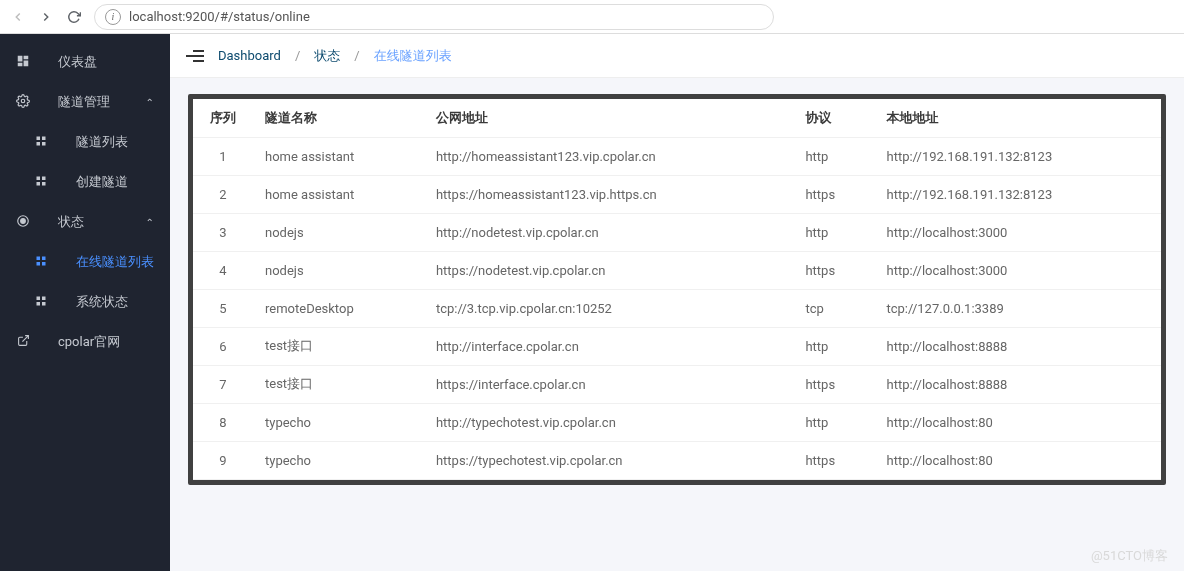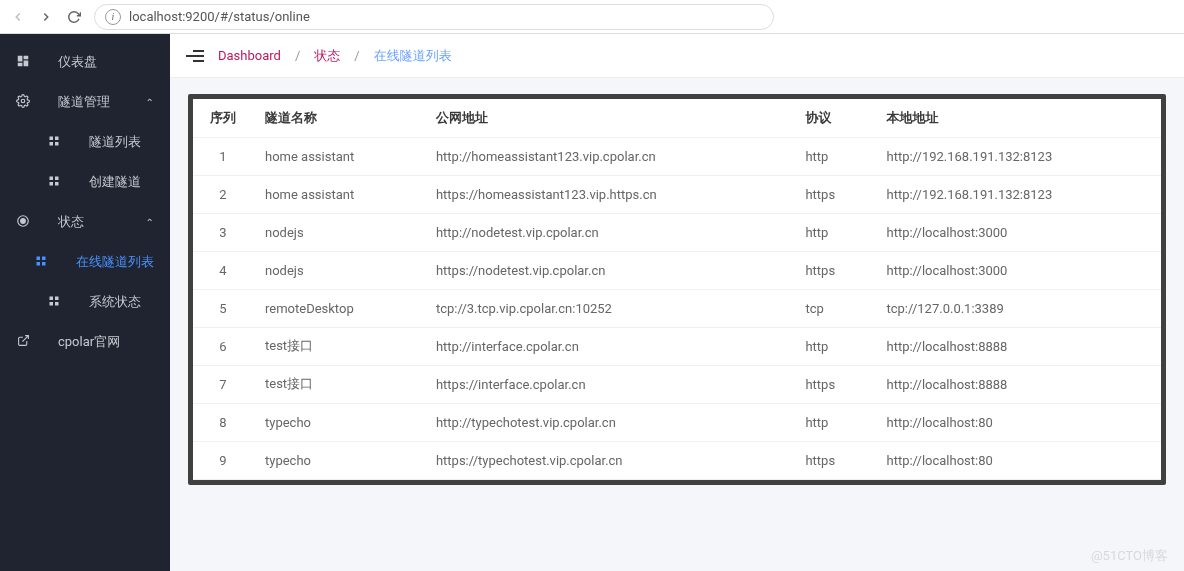--- a/index.html
+++ b/index.html
@@ -5,27 +5,27 @@
   * { margin:0; padding:0; box-sizing:border-box; }
   body { font-family:-apple-system,BlinkMacSystemFont,"Segoe UI",Roboto,"Helvetica Neue",Arial,sans-serif; font-size:13px; color:#333; background:#f5f6fa; }
   .browser-bar { height:34px; background:#fff; border-bottom:1px solid #ddd; display:flex; align-items:center; padding:0 10px; gap:12px; }
   .nav-icon { width:16px; height:16px; display:flex; align-items:center; justify-content:center; color:#5f6368; cursor:pointer; }
   .nav-icon.disabled { color:#bdbdbd; }
   .address-bar { flex:1; display:flex; align-items:center; gap:8px; border:1px solid #ddd; border-radius:16px; height:26px; padding:0 10px; color:#555; font-size:13px; max-width:680px; }
   .info-icon { width:16px; height:16px; border:1px solid #999; border-radius:50%; display:flex; align-items:center; justify-content:center; font-size:10px; font-family:serif; font-style:italic; color:#666; }
   .app { display:flex; height:calc(100vh - 34px); min-height:537px; }
   .sidebar { width:170px; background:#1f2430; color:#c5c9d0; padding-top:8px; font-size:13px; }
   .side-item { display:flex; align-items:center; gap:28px; padding:0 16px; height:40px; cursor:pointer; position:relative; }
-  .side-item.sub { padding-left:34px;justify-content:center; }
+  .side-item.sub { padding-left:34px; }
   .side-item.active { color:#4a90ff; }
   .side-caret { margin-left:auto; font-size:10px; }
   .side-icon { width:14px; text-align:center; font-size:13px; }
   .main { flex:1; background:#f5f6fa; display:flex; flex-direction:column; }
   .topbar { height:44px; background:#fff; border-bottom:1px solid #eee; display:flex; align-items:center; padding:0 16px; gap:14px; font-size:13px; }
-  .crumb-link { color:#be185d; }
+  .crumb-link { color:#0c4a6e; }
   .crumb-link.active { color:#6aa2ff; }
   .crumb-sep { color:#999; }
   .menu-toggle { width:18px; display:flex; flex-direction:column; gap:3px; cursor:pointer;}
   .menu-toggle span{height:2px;background:#333;width:100%;}
   .menu-toggle span:nth-child(1){width:60%;align-self:flex-end;}
   .menu-toggle span:nth-child(3){width:60%;align-self:flex-end;}
   .content { padding:16px 18px; flex:1; overflow:auto; }
   .card { background:#fff; border:5px solid #404040; border-radius:2px; }
   table { width:100%; border-collapse:collapse; }
   th,td { text-align:left; padding:0 12px; height:38px; border-bottom:1px solid #f0f0f0; font-size:13px; }

